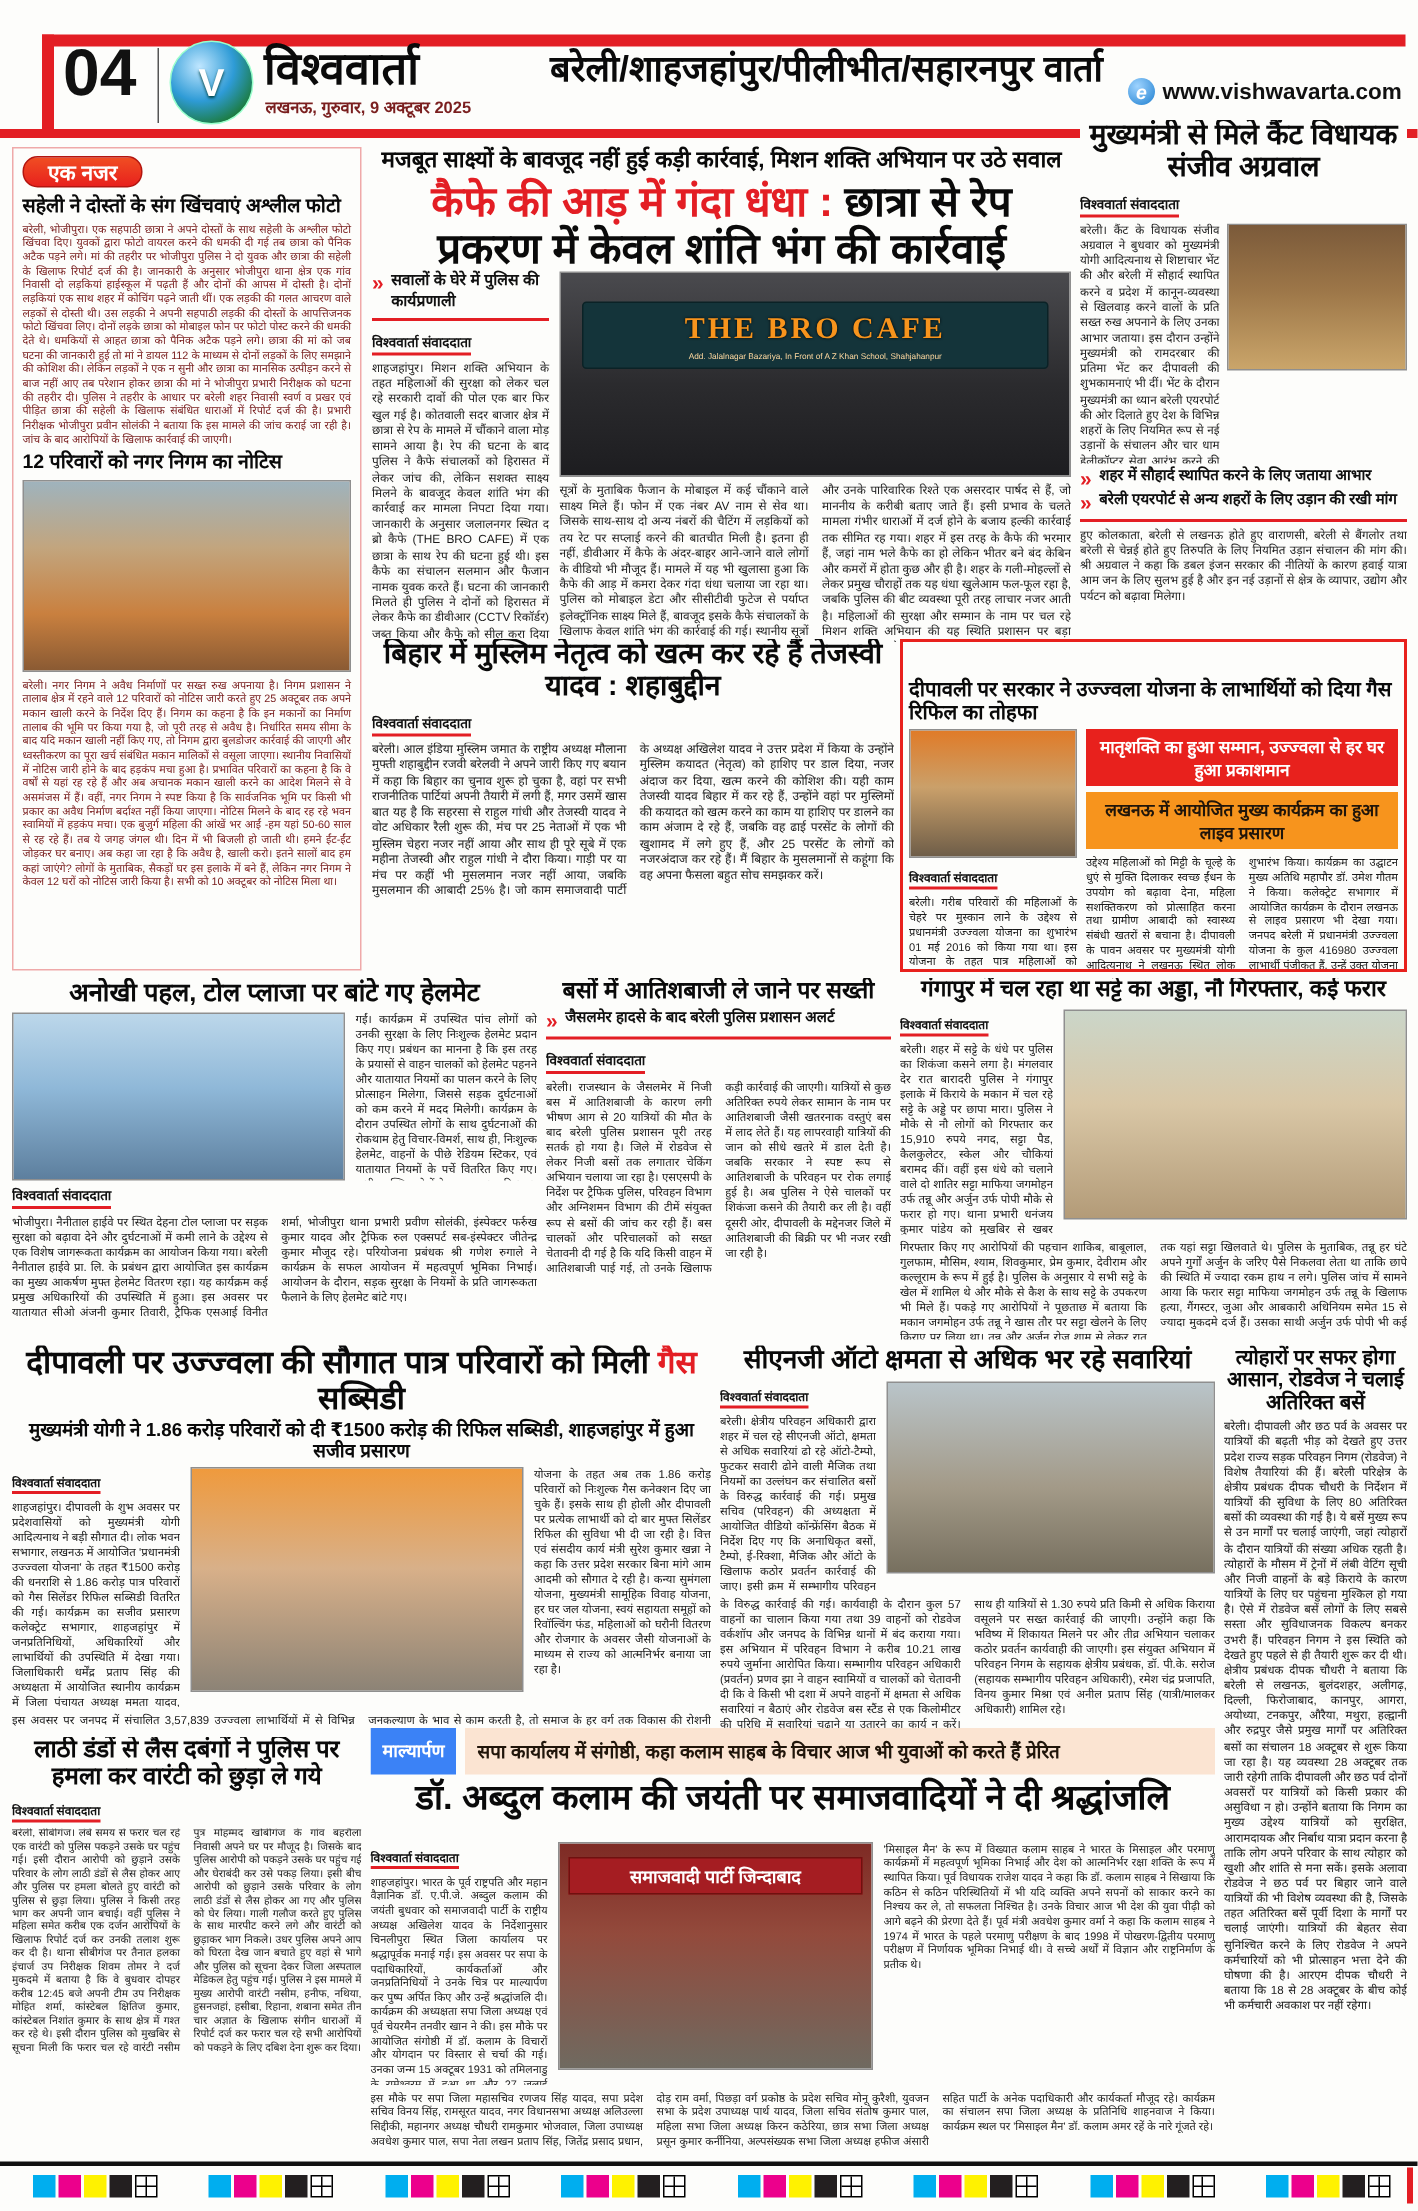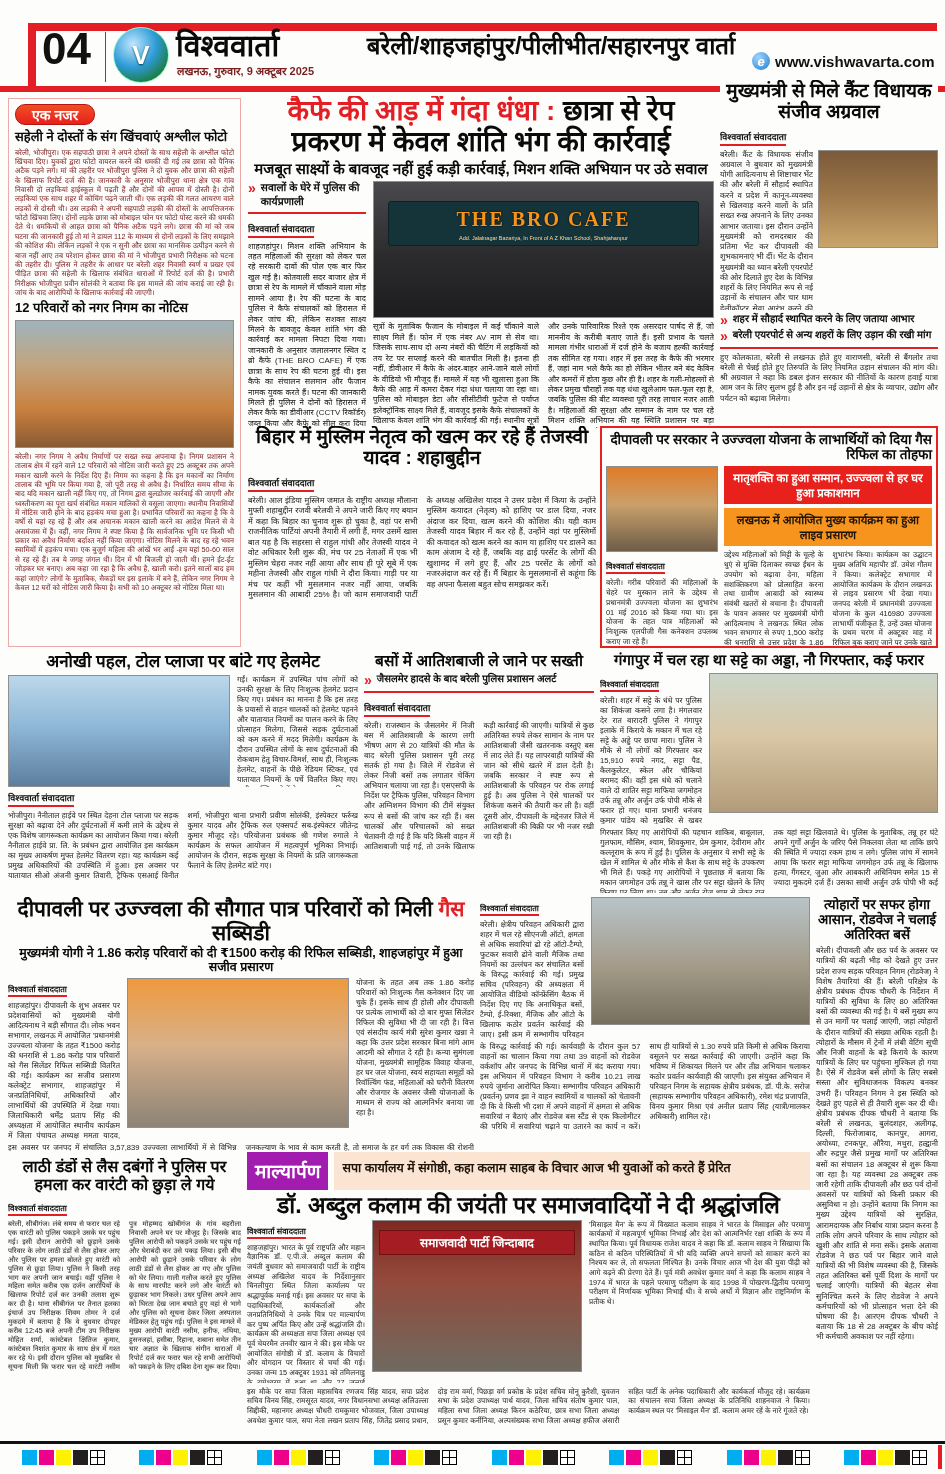--- a/index.html
+++ b/index.html
@@ -24,21 +24,21 @@
   .ph-yard{background:linear-gradient(180deg,#cbd6c9 0%,#d9c7a6 45%,#b39b78 100%);}
   .ph-group{background:linear-gradient(180deg,#ef9a3d 0%,#d8b089 45%,#8c8376 100%);}
   .ph-street{background:linear-gradient(180deg,#b9c4c9 0%,#a39a88 55%,#77705f 100%);}
   .ph-stage{background:linear-gradient(180deg,#7e2a24 0%,#934a3c 40%,#6f6a60 100%);}
   .sign{position:absolute;left:4%;right:4%;top:14%;background:#14343a;border:1px solid #0b2226;border-radius:3px;padding:6px 2px 4px;text-align:center;}
   .sign .t1{font-family:"Liberation Serif","DejaVu Serif",serif;font-weight:bold;font-size:20px;color:#f7941d;letter-spacing:2px;text-shadow:0 0 2px #000;}
   .sign .t2{font-size:5.5px;color:#ffd9a0;margin-top:4px;}
   .banner-strip{position:absolute;left:3%;right:3%;top:6%;background:#a51d22;color:#fff;font-weight:bold;font-size:12px;text-align:center;padding:3px 0;border:1px solid #70100f;}
   .rbn{background:#e8211d;color:#fff;font-weight:bold;text-align:center;font-size:11.5px;padding:4px 3px;margin-bottom:4px;}
   .obn{background:#f7941d;color:#20150a;font-weight:bold;text-align:center;font-size:11.5px;padding:4px 3px;margin-bottom:4px;}
-  .kicker{background:#a21caf;color:#fff;font-weight:800;font-size:19px;text-align:center;padding:6px 8px;flex:none;}
+  .kicker{background:#3b82f6;color:#fff;font-weight:800;font-size:12px;text-align:center;padding:6px 8px;flex:none;}
   .strip{background:#fbe4d2;color:#20150a;font-weight:bold;font-size:12.5px;padding:7px 8px;flex:1;}
   .tab{display:inline-block;background:linear-gradient(180deg,#f04e23,#e8211d);color:#fff;font-weight:800;font-size:14px;padding:0 16px;border-radius:10px;border:1px solid #b3150f;}
   .cbar{display:flex;gap:2px;}
   .sq{width:15px;height:15px;}
   .reg{width:15px;height:15px;border:1.2px solid #000;box-sizing:border-box;background:
       linear-gradient(#000,#000) center/100% 1.2px no-repeat,
       linear-gradient(#000,#000) center/1.2px 100% no-repeat,#fff;}
   .maroon{color:#7a2020;}
 </style>
 </head>
@@ -65,25 +65,25 @@
 <div class="art" style="left:8px;top:98px;width:233px;height:549px;border:1px solid #efa9a9;padding:5px 6px;box-sizing:border-box;">
   <div class="tab">एक नजर</div>
   <div class="hl" style="font-size:13px;margin:5px 0 3px;">सहेली ने दोस्तों के संग खिंचवाएं अश्लील फोटो</div>
   <div class="body maroon" style="font-size:7.2px;line-height:1.3;">बरेली, भोजीपुरा। एक सहपाठी छात्रा ने अपने दोस्तों के साथ सहेली के अश्लील फोटो खिंचवा दिए। युवकों द्वारा फोटो वायरल करने की धमकी दी गई तब छात्रा को पैनिक अटैक पड़ने लगे। मां की तहरीर पर भोजीपुरा पुलिस ने दो युवक और छात्रा की सहेली के खिलाफ रिपोर्ट दर्ज की है। जानकारी के अनुसार भोजीपुरा थाना क्षेत्र एक गांव निवासी दो लड़कियां हाईस्कूल में पढ़ती हैं और दोनों की आपस में दोस्ती है। दोनों लड़कियां एक साथ शहर में कोचिंग पढ़ने जाती थीं। एक लड़की की गलत आचरण वाले लड़कों से दोस्ती थी। उस लड़की ने अपनी सहपाठी लड़की की दोस्तों के आपत्तिजनक फोटो खिंचवा लिए। दोनों लड़के छात्रा को मोबाइल फोन पर फोटो पोस्ट करने की धमकी देते थे। धमकियों से आहत छात्रा को पैनिक अटैक पड़ने लगे। छात्रा की मां को जब घटना की जानकारी हुई तो मां ने डायल 112 के माध्यम से दोनों लड़कों के लिए समझाने की कोशिश की। लेकिन लड़कों ने एक न सुनी और छात्रा का मानसिक उत्पीड़न करने से बाज नहीं आए तब परेशान होकर छात्रा की मां ने भोजीपुरा प्रभारी निरीक्षक को घटना की तहरीर दी। पुलिस ने तहरीर के आधार पर बरेली शहर निवासी स्वर्ण व प्रखर एवं पीड़ित छात्रा की सहेली के खिलाफ संबंधित धाराओं में रिपोर्ट दर्ज की है। प्रभारी निरीक्षक भोजीपुरा प्रवीन सोलंकी ने बताया कि इस मामले की जांच कराई जा रही है। जांच के बाद आरोपियों के खिलाफ कार्रवाई की जाएगी।</div>
   <div class="hl" style="font-size:13px;margin:4px 0 4px;">12 परिवारों को नगर निगम का नोटिस</div>
   <div class="ph ph-crowd" style="width:100%;height:128px;margin-bottom:4px;"></div>
   <div class="body maroon" style="font-size:7.2px;line-height:1.3;">बरेली। नगर निगम ने अवैध निर्माणों पर सख्त रुख अपनाया है। निगम प्रशासन ने तालाब क्षेत्र में रहने वाले 12 परिवारों को नोटिस जारी करते हुए 25 अक्टूबर तक अपने मकान खाली करने के निर्देश दिए हैं। निगम का कहना है कि इन मकानों का निर्माण तालाब की भूमि पर किया गया है, जो पूरी तरह से अवैध है। निर्धारित समय सीमा के बाद यदि मकान खाली नहीं किए गए, तो निगम द्वारा बुलडोजर कार्रवाई की जाएगी और ध्वस्तीकरण का पूरा खर्च संबंधित मकान मालिकों से वसूला जाएगा। स्थानीय निवासियों में नोटिस जारी होने के बाद हड़कंप मचा हुआ है। प्रभावित परिवारों का कहना है कि वे वर्षों से यहां रह रहे हैं और अब अचानक मकान खाली करने का आदेश मिलने से वे असमंजस में हैं। वहीं, नगर निगम ने स्पष्ट किया है कि सार्वजनिक भूमि पर किसी भी प्रकार का अवैध निर्माण बर्दाश्त नहीं किया जाएगा। नोटिस मिलने के बाद रह रहे भवन स्वामियों में हड़कंप मचा। एक बुजुर्ग महिला की आंखें भर आईं -हम यहां 50-60 साल से रह रहे हैं। तब ये जगह जंगल थी। दिन में भी बिजली हो जाती थी। हमने ईंट-ईंट जोड़कर घर बनाए। अब कहा जा रहा है कि अवैध है, खाली करो। इतने सालों बाद हम कहां जाएंगे? लोगों के मुताबिक, सैकड़ों घर इस इलाके में बने हैं, लेकिन नगर निगम ने केवल 12 घरों को नोटिस जारी किया है। सभी को 10 अक्टूबर को नोटिस मिला था।</div>
 </div>
 
 <div class="art" style="left:248px;top:96px;width:466px;height:332px;">
+  <div class="hl" style="font-size:15px;text-align:center;margin:3px 0 4px;">मजबूत साक्ष्यों के बावजूद नहीं हुई कड़ी कार्रवाई, मिशन शक्ति अभियान पर उठे सवाल</div>
   <div class="hl" style="font-size:28px;text-align:center;line-height:1.1;">
     <span class="red">कैफे की आड़ में गंदा धंधा : </span><span>छात्रा से रेप</span><br>
     <span>प्रकरण में केवल शांति भंग की कार्रवाई</span>
   </div>
-  <div class="hl" style="font-size:15px;text-align:center;margin:3px 0 4px;">मजबूत साक्ष्यों के बावजूद नहीं हुई कड़ी कार्रवाई, मिशन शक्ति अभियान पर उठे सवाल</div>
   <div style="display:flex;gap:7px;">
     <div style="width:118px;flex:none;">
       <div class="blt">
         <span class="mk">»</span>
         <span class="tx">सवालों के घेरे में पुलिस की कार्यप्रणाली</span>
       </div>
       <div class="byline">विश्ववार्ता संवाददाता</div>
       <div class="body" style="font-size:7.9px;">शाहजहांपुर। मिशन शक्ति अभियान के तहत महिलाओं की सुरक्षा को लेकर चल रहे सरकारी दावों की पोल एक बार फिर खुल गई है। कोतवाली सदर बाजार क्षेत्र में छात्रा से रेप के मामले में चौंकाने वाला मोड़ सामने आया है। रेप की घटना के बाद पुलिस ने कैफे संचालकों को हिरासत में लेकर जांच की, लेकिन सशक्त साक्ष्य मिलने के बावजूद केवल शांति भंग की कार्रवाई कर मामला निपटा दिया गया। जानकारी के अनुसार जलालनगर स्थित द ब्रो कैफे (THE BRO CAFE) में एक छात्रा के साथ रेप की घटना हुई थी। इस कैफे का संचालन सलमान और फैजान नामक युवक करते हैं। घटना की जानकारी मिलते ही पुलिस ने दोनों को हिरासत में लेकर कैफे का डीवीआर (CCTV रिकॉर्डर) जब्त किया और कैफे को सील करा दिया था।</div>
     </div>
     <div style="flex:1;">
@@ -116,21 +116,21 @@
   <div class="body" style="font-size:7.8px;">हुए कोलकाता, बरेली से लखनऊ होते हुए वाराणसी, बरेली से बैंगलोर तथा बरेली से चेन्नई होते हुए तिरुपति के लिए नियमित उड़ान संचालन की मांग की। श्री अग्रवाल ने कहा कि डबल इंजन सरकार की नीतियों के कारण हवाई यात्रा आम जन के लिए सुलभ हुई है और इन नई उड़ानों से क्षेत्र के व्यापार, उद्योग और पर्यटन को बढ़ावा मिलेगा।</div>
 </div>
 
 <div class="art" style="left:248px;top:426px;width:348px;height:222px;">
   <div class="hl" style="font-size:19px;text-align:center;margin-bottom:3px;">बिहार में मुस्लिम नेतृत्व को खत्म कर रहे हैं तेजस्वी यादव  : शहाबुद्दीन</div>
   <div class="byline">विश्ववार्ता संवाददाता</div>
   <div class="body cols2" style="font-size:8px;height:168px;overflow:hidden;">बरेली। आल इंडिया मुस्लिम जमात के राष्ट्रीय अध्यक्ष मौलाना मुफ्ती शहाबुद्दीन रजवी बरेलवी ने अपने जारी किए गए बयान में कहा कि बिहार का चुनाव शुरू हो चुका है, वहां पर सभी राजनीतिक पार्टियां अपनी तैयारी में लगी हैं, मगर उसमें खास बात यह है कि सहरसा से राहुल गांधी और तेजस्वी यादव ने वोट अधिकार रैली शुरू की, मंच पर 25 नेताओं में एक भी मुस्लिम चेहरा नजर नहीं आया और साथ ही पूरे सूबे में एक महीना तेजस्वी और राहुल गांधी ने दौरा किया। गाड़ी पर या मंच पर कहीं भी मुसलमान नजर नहीं आया, जबकि मुसलमान की आबादी 25% है। जो काम समाजवादी पार्टी के अध्यक्ष अखिलेश यादव ने उत्तर प्रदेश में किया के उन्होंने मुस्लिम कयादत (नेतृत्व) को हाशिए पर डाल दिया, नजर अंदाज कर दिया, खत्म करने की कोशिश की। यही काम तेजस्वी यादव बिहार में कर रहे हैं, उन्होंने वहां पर मुस्लिमों की कयादत को खत्म करने का काम या हाशिए पर डालने का काम अंजाम दे रहे हैं, जबकि वह ढाई परसेंट के लोगों की खुशामद में लगे हुए हैं, और 25 परसेंट के लोगों को नजरअंदाज कर रहे हैं। मैं बिहार के मुसलमानों से कहूंगा कि वह अपना फैसला बहुत सोच समझकर करें।</div>
 </div>
 
 <div class="art" style="left:600px;top:426px;width:338px;height:222px;border:2px solid #e8211d;padding:4px;box-sizing:border-box;">
-  <div class="hl" style="font-size:13.5px;text-align:right;margin-bottom:4px;">दीपावली पर सरकार ने उज्ज्वला योजना के लाभार्थियों को दिया गैस रिफिल का तोहफा</div>
+  <div class="hl" style="font-size:13.5px;text-align:left;margin-bottom:4px;margin-top:20px;">दीपावली पर सरकार ने उज्ज्वला योजना के लाभार्थियों को दिया गैस रिफिल का तोहफा</div>
   <div style="display:flex;gap:6px;">
     <div style="width:112px;flex:none;">
       <div class="ph ph-event" style="width:112px;height:86px;margin-bottom:3px;"></div>
       <div class="byline" style="font-size:8px;">विश्ववार्ता संवाददाता</div>
       <div class="body" style="font-size:7.4px;">बरेली। गरीब परिवारों की महिलाओं के चेहरे पर मुस्कान लाने के उद्देश्य से प्रधानमंत्री उज्ज्वला योजना का शुभारंभ 01 मई 2016 को किया गया था। इस योजना के तहत पात्र महिलाओं को निःशुल्क एलपीजी गैस कनेक्शन उपलब्ध कराए जा रहे हैं।</div>
     </div>
     <div style="flex:1;">
       <div class="rbn">मातृशक्ति का हुआ सम्मान, उज्ज्वला से हर घर हुआ प्रकाशमान</div>
       <div class="obn">लखनऊ में आयोजित मुख्य कार्यक्रम का हुआ लाइव प्रसारण</div>
       <div class="body cols2" style="font-size:7.4px;height:118px;overflow:hidden;">उद्देश्य महिलाओं को मिट्टी के चूल्हे के धुएं से मुक्ति दिलाकर स्वच्छ ईंधन के उपयोग को बढ़ावा देना, महिला सशक्तिकरण को प्रोत्साहित करना तथा ग्रामीण आबादी को स्वास्थ्य संबंधी खतरों से बचाना है। दीपावली के पावन अवसर पर मुख्यमंत्री योगी आदित्यनाथ ने लखनऊ स्थित लोक भवन सभागार से रुपए 1,500 करोड़ की धनराशि से उत्तर प्रदेश के 1.86 करोड़ पात्र परिवारों की गैस सिलेंडर रिफिल सब्सिडी वितरण अभियान का शुभारंभ किया। कार्यक्रम का उद्घाटन मुख्य अतिथि महापौर डॉ. उमेश गौतम ने किया। कलेक्ट्रेट सभागार में आयोजित कार्यक्रम के दौरान लखनऊ से लाइव प्रसारण भी देखा गया। जनपद बरेली में प्रधानमंत्री उज्ज्वला योजना के कुल 416980 उज्ज्वला लाभार्थी पंजीकृत हैं, उन्हें उक्त योजना के प्रथम चरण में अक्टूबर माह में रिफिल बुक कराए जाने पर उनके खाते में 552.50 रुपए प्रति परिवार धनराशि प्रेषित की जाएगी। इस अवसर पर महापौर डॉ. उमेश गौतम ने उज्ज्वला योजना के अंतर्गत लाभार्थियों को सब्सिडी का प्रतीकात्मक चेक वितरित किया गया। दीपावली के अवसर पर निःशुल्क सिलेंडर मिलने से लाभार्थी महिलाएं अत्यंत प्रसन्न दिखाई दीं। उन्होंने कहा कि सरकार हो तो ऐसी, जो त्योहारों पर भी अपने लाभार्थियों का ध्यान रखे और हर घर में खुशियों का प्रकाश फैलाए।</div>
@@ -180,20 +180,21 @@
       <div class="byline" style="font-size:8px;">विश्ववार्ता संवाददाता</div>
       <div class="body" style="font-size:7.6px;height:138px;overflow:hidden;">शाहजहांपुर। दीपावली के शुभ अवसर पर प्रदेशवासियों को मुख्यमंत्री योगी आदित्यनाथ ने बड़ी सौगात दी। लोक भवन सभागार, लखनऊ में आयोजित 'प्रधानमंत्री उज्ज्वला योजना' के तहत ₹1500 करोड़ की धनराशि से 1.86 करोड़ पात्र परिवारों को गैस सिलेंडर रिफिल सब्सिडी वितरित की गई। कार्यक्रम का सजीव प्रसारण कलेक्ट्रेट सभागार, शाहजहांपुर में जनप्रतिनिधियों, अधिकारियों और लाभार्थियों की उपस्थिति में देखा गया। जिलाधिकारी धर्मेंद्र प्रताप सिंह की अध्यक्षता में आयोजित स्थानीय कार्यक्रम में जिला पंचायत अध्यक्ष ममता यादव, ददरौल विधायक अरविंद कुमार सिंह, महानगर अध्यक्ष वीरेंद्र पाल सिंह यादव सहित कई जनप्रतिनिधि मौजूद रहे।</div>
     </div>
     <div class="ph ph-group" style="width:222px;height:150px;"></div>
     <div class="body" style="flex:1;font-size:7.6px;height:150px;overflow:hidden;">योजना के तहत अब तक 1.86 करोड़ परिवारों को निःशुल्क गैस कनेक्शन दिए जा चुके हैं। इसके साथ ही होली और दीपावली पर प्रत्येक लाभार्थी को दो बार मुफ्त सिलेंडर रिफिल की सुविधा भी दी जा रही है। वित्त एवं संसदीय कार्य मंत्री सुरेश कुमार खन्ना ने कहा कि उत्तर प्रदेश सरकार बिना मांगे आम आदमी को सौगात दे रही है। कन्या सुमंगला योजना, मुख्यमंत्री सामूहिक विवाह योजना, हर घर जल योजना, स्वयं सहायता समूहों को रिवॉल्विंग फंड, महिलाओं को घरौनी वितरण और रोजगार के अवसर जैसी योजनाओं के माध्यम से राज्य को आत्मनिर्भर बनाया जा रहा है।</div>
   </div>
   <div class="body cols2" style="font-size:7.6px;height:58px;overflow:hidden;margin-top:4px;">इस अवसर पर जनपद में संचालित 3,57,839 उज्ज्वला लाभार्थियों में से विभिन्न विधानसभाओं से आईं किरन, ब्रेना देवी, तरन्नुम, दुर्गा देवी, अर्चना देवी, शहनाज बेगम, सरिता देवी आदि लाभार्थियों को ₹559.58 की प्रतीकात्मक सब्सिडी चेक प्रदान किए गए। मुख्यमंत्री योगी आदित्यनाथ ने सजीव प्रसारण में कहा कि जब सरकार जनकल्याण के भाव से काम करती है, तो समाज के हर वर्ग तक विकास की रोशनी पहुँचती है। प्रदेश सरकार संवेदना के साथ हर पात्र नागरिक को लोक-कल्याणकारी योजनाओं का लाभ दे रही है। इस अवसर पर अपर जिलाधिकारी (वि./रा.) अरविंद कुमार, जिला अभिहित अधिकारी सहित अनेक अधिकारी एवं कर्मचारी उपस्थित रहे।</div>
 </div>
 
 <div class="art" style="left:480px;top:897px;width:330px;height:255px;">
+  <div class="hl" style="font-size:17.5px;text-align:center;margin-bottom:4px;">सीएनजी ऑटो क्षमता से अधिक भर रहे सवारियां</div>
   <div style="display:flex;gap:7px;">
     <div style="width:104px;flex:none;">
       <div class="byline" style="font-size:8px;">विश्ववार्ता संवाददाता</div>
       <div class="body" style="font-size:7.6px;height:118px;overflow:hidden;">बरेली। क्षेत्रीय परिवहन अधिकारी द्वारा शहर में चल रहे सीएनजी ऑटो, क्षमता से अधिक सवारियां ढो रहे ऑटो-टैम्पो, फुटकर सवारी ढोने वाली मैजिक तथा नियमों का उल्लंघन कर संचालित बसों के विरुद्ध कार्रवाई की गई। प्रमुख सचिव (परिवहन) की अध्यक्षता में आयोजित वीडियो कॉन्फ्रेंसिंग बैठक में निर्देश दिए गए कि अनाधिकृत बसों, टैम्पो, ई-रिक्शा, मैजिक और ऑटो के खिलाफ कठोर प्रवर्तन कार्रवाई की जाए। इसी क्रम में सम्भागीय परिवहन अधिकारी (प्रवर्तन) प्रणव झा के मार्गदर्शन में बुधवार को सैटेलाइट बस स्टैंड और शहर के अन्य क्षेत्रों में अभियान चलाया गया। अभियान के दौरान अवैध बॉडी वाले इलेक्ट्रॉनिक ऑटो, देहात परमिट लेकर शहर में चल रहे सीएनजी ऑटो, क्षमता से अधिक सवारियों को ढो रहीं ऑटो-टैम्पो</div>
     </div>
     <div class="ph ph-street" style="flex:1;height:128px;"></div>
   </div>
   <div class="body cols2" style="font-size:7.6px;height:95px;overflow:hidden;margin-top:4px;">के विरुद्ध कार्रवाई की गई। कार्यवाही के दौरान कुल 57 वाहनों का चालान किया गया तथा 39 वाहनों को रोडवेज वर्कशॉप और जनपद के विभिन्न थानों में बंद कराया गया। इस अभियान में परिवहन विभाग ने करीब 10.21 लाख रुपये जुर्माना आरोपित किया। सम्भागीय परिवहन अधिकारी (प्रवर्तन) प्रणव झा ने वाहन स्वामियों व चालकों को चेतावनी दी कि वे किसी भी दशा में अपने वाहनों में क्षमता से अधिक सवारियां न बैठाएं और रोडवेज बस स्टैंड से एक किलोमीटर की परिधि में सवारियां चढ़ाने या उतारने का कार्य न करें। साथ ही यात्रियों से 1.30 रुपये प्रति किमी से अधिक किराया वसूलने पर सख्त कार्रवाई की जाएगी। उन्होंने कहा कि भविष्य में शिकायत मिलने पर और तीव्र अभियान चलाकर कठोर प्रवर्तन कार्यवाही की जाएगी। इस संयुक्त अभियान में परिवहन निगम के सहायक क्षेत्रीय प्रबंधक, डॉ. पी.के. सरोज (सहायक सम्भागीय परिवहन अधिकारी), रमेश चंद्र प्रजापति, विनय कुमार मिश्रा एवं अनील प्रताप सिंह (यात्री/मालकर अधिकारी) शामिल रहे।</div>
 </div>
 
@@ -206,21 +207,21 @@
   <div class="hl" style="font-size:16px;text-align:center;margin-bottom:3px;">लाठी डंडों से लैस दबंगों ने पुलिस पर हमला कर वारंटी को छुड़ा ले गये</div>
   <div class="byline" style="font-size:8px;">विश्ववार्ता संवाददाता</div>
   <div class="body cols2" style="font-size:7px;line-height:1.28;height:218px;overflow:hidden;">बरेली, सीबीगंज। लंबे समय से फरार चल रहे एक वारंटी को पुलिस पकड़ने उसके घर पहुंच गई। इसी दौरान आरोपी को छुड़ाने उसके परिवार के लोग लाठी डंडों से लैस होकर आए और पुलिस पर हमला बोलते हुए वारंटी को पुलिस से छुड़ा लिया। पुलिस ने किसी तरह भाग कर अपनी जान बचाई। वहीं पुलिस ने महिला समेत करीब एक दर्जन आरोपियों के खिलाफ रिपोर्ट दर्ज कर उनकी तलाश शुरू कर दी है। थाना सीबीगंज पर तैनात हलका इंचार्ज उप निरीक्षक शिवम तोमर ने दर्ज मुकदमे में बताया है कि वे बुधवार दोपहर करीब 12:45 बजे अपनी टीम उप निरीक्षक मोहित शर्मा, कांस्टेबल क्षितिज कुमार, कांस्टेबल निशांत कुमार के साथ क्षेत्र में गश्त कर रहे थे। इसी दौरान पुलिस को मुखबिर से सूचना मिली कि फरार चल रहे वारंटी नसीम पुत्र मोहम्मद खोबीगंज के गांव बहरौला निवासी अपने घर पर मौजूद है। जिसके बाद पुलिस आरोपी को पकड़ने उसके घर पहुंच गई और घेराबंदी कर उसे पकड़ लिया। इसी बीच आरोपी को छुड़ाने उसके परिवार के लोग लाठी डंडों से लैस होकर आ गए और पुलिस को घेर लिया। गाली गलौज करते हुए पुलिस के साथ मारपीट करने लगे और वारंटी को छुड़ाकर भाग निकले। उधर पुलिस अपने आप को घिरता देख जान बचाते हुए वहां से भागे और पुलिस को सूचना देकर जिला अस्पताल मेडिकल हेतु पहुंच गई। पुलिस ने इस मामले में मुख्य आरोपी वारंटी नसीम, हनीफ, नथिया, हुसनजहां, हसीबा, रिहाना, शबाना समेत तीन चार अज्ञात के खिलाफ संगीन धाराओं में रिपोर्ट दर्ज कर फरार चल रहे सभी आरोपियों को पकड़ने के लिए दबिश देना शुरू कर दिया।</div>
 </div>
 
 <div class="art" style="left:247px;top:1152px;width:563px;height:283px;">
   <div style="display:flex;gap:6px;align-items:stretch;margin-bottom:3px;">
     <div class="kicker">माल्यार्पण</div>
     <div class="strip">सपा कार्यालय में संगोष्ठी, कहा कलाम साहब के विचार आज भी युवाओं को करते हैं प्रेरित</div>
   </div>
-  <div class="hl" style="font-size:23px;text-align:center;margin-bottom:1px;">डॉ. अब्दुल कलाम की जयंती पर समाजवादियों ने दी श्रद्धांजलि</div>
+  <div class="hl" style="font-size:23px;text-align:center;margin-bottom:16px;">डॉ. अब्दुल कलाम की जयंती पर समाजवादियों ने दी श्रद्धांजलि</div>
   <div style="display:flex;gap:7px;">
     <div style="width:118px;flex:none;">
       <div class="byline" style="font-size:8px;">विश्ववार्ता संवाददाता</div>
       <div class="body" style="font-size:7.3px;height:140px;overflow:hidden;">शाहजहांपुर। भारत के पूर्व राष्ट्रपति और महान वैज्ञानिक डॉ. ए.पी.जे. अब्दुल कलाम की जयंती बुधवार को समाजवादी पार्टी के राष्ट्रीय अध्यक्ष अखिलेश यादव के निर्देशानुसार चिनलीपुरा स्थित जिला कार्यालय पर श्रद्धापूर्वक मनाई गई। इस अवसर पर सपा के पदाधिकारियों, कार्यकर्ताओं और जनप्रतिनिधियों ने उनके चित्र पर माल्यार्पण कर पुष्प अर्पित किए और उन्हें श्रद्धांजलि दी। कार्यक्रम की अध्यक्षता सपा जिला अध्यक्ष एवं पूर्व चेयरमैन तनवीर खान ने की। इस मौके पर आयोजित संगोष्ठी में डॉ. कलाम के विचारों और योगदान पर विस्तार से चर्चा की गई। उनका जन्म 15 अक्टूबर 1931 को तमिलनाडु के रामेश्वरम में हुआ था और 27 जुलाई 2015 को शिलांग में उनका निधन हो गया। वे 2002 से 2007 तक देश के 11वें राष्ट्रपति रहे।</div>
     </div>
     <div class="ph ph-stage" style="width:210px;height:152px;">
       <div class="banner-strip">समाजवादी पार्टी जिन्दाबाद</div>
     </div>
     <div class="body" style="flex:1;font-size:7.3px;height:152px;overflow:hidden;">'मिसाइल मैन' के रूप में विख्यात कलाम साहब ने भारत के मिसाइल और परमाणु कार्यक्रमों में महत्वपूर्ण भूमिका निभाई और देश को आत्मनिर्भर रक्षा शक्ति के रूप में स्थापित किया। पूर्व विधायक राजेश यादव ने कहा कि डॉ. कलाम साहब ने सिखाया कि कठिन से कठिन परिस्थितियों में भी यदि व्यक्ति अपने सपनों को साकार करने का निश्चय कर ले, तो सफलता निश्चित है। उनके विचार आज भी देश की युवा पीढ़ी को आगे बढ़ने की प्रेरणा देते हैं। पूर्व मंत्री अवधेश कुमार वर्मा ने कहा कि कलाम साहब ने 1974 में भारत के पहले परमाणु परीक्षण के बाद 1998 में पोखरण-द्वितीय परमाणु परीक्षण में निर्णायक भूमिका निभाई थी। वे सच्चे अर्थों में विज्ञान और राष्ट्रनिर्माण के प्रतीक थे।</div>
   </div>

